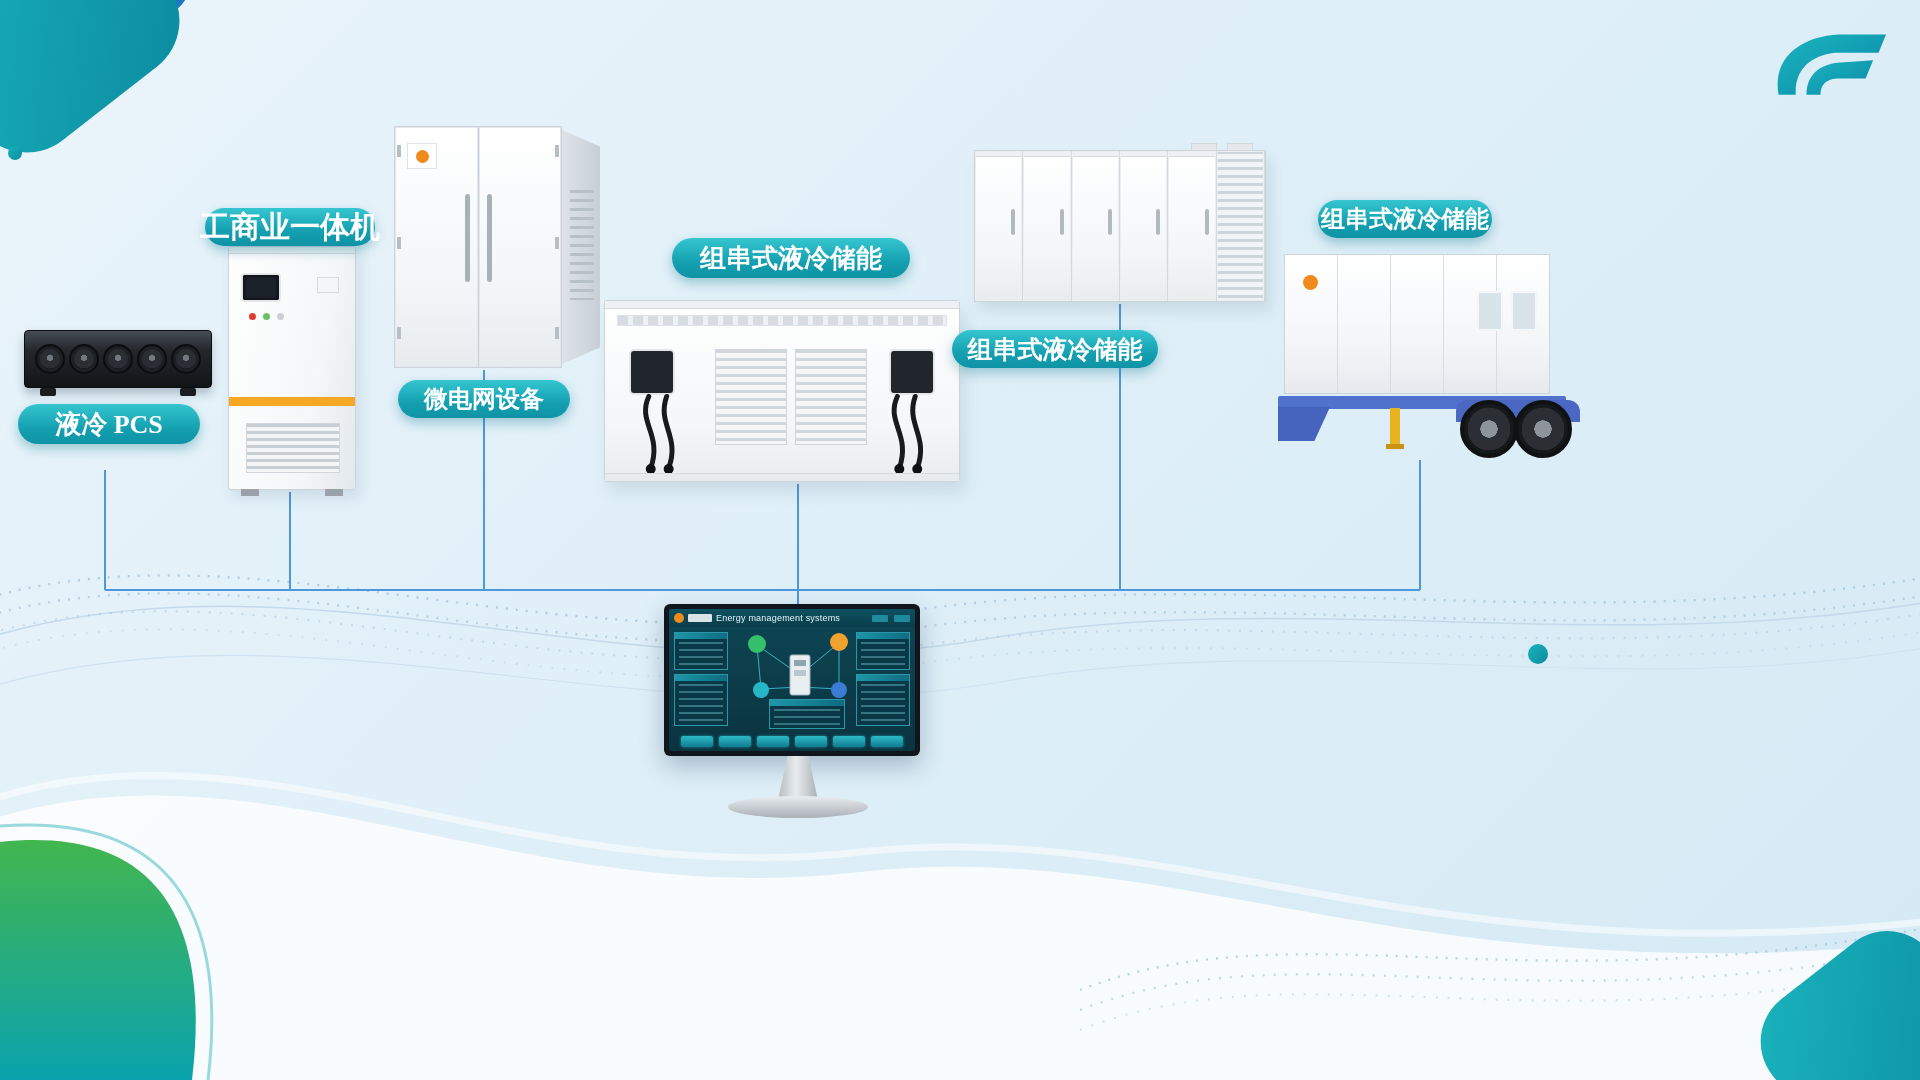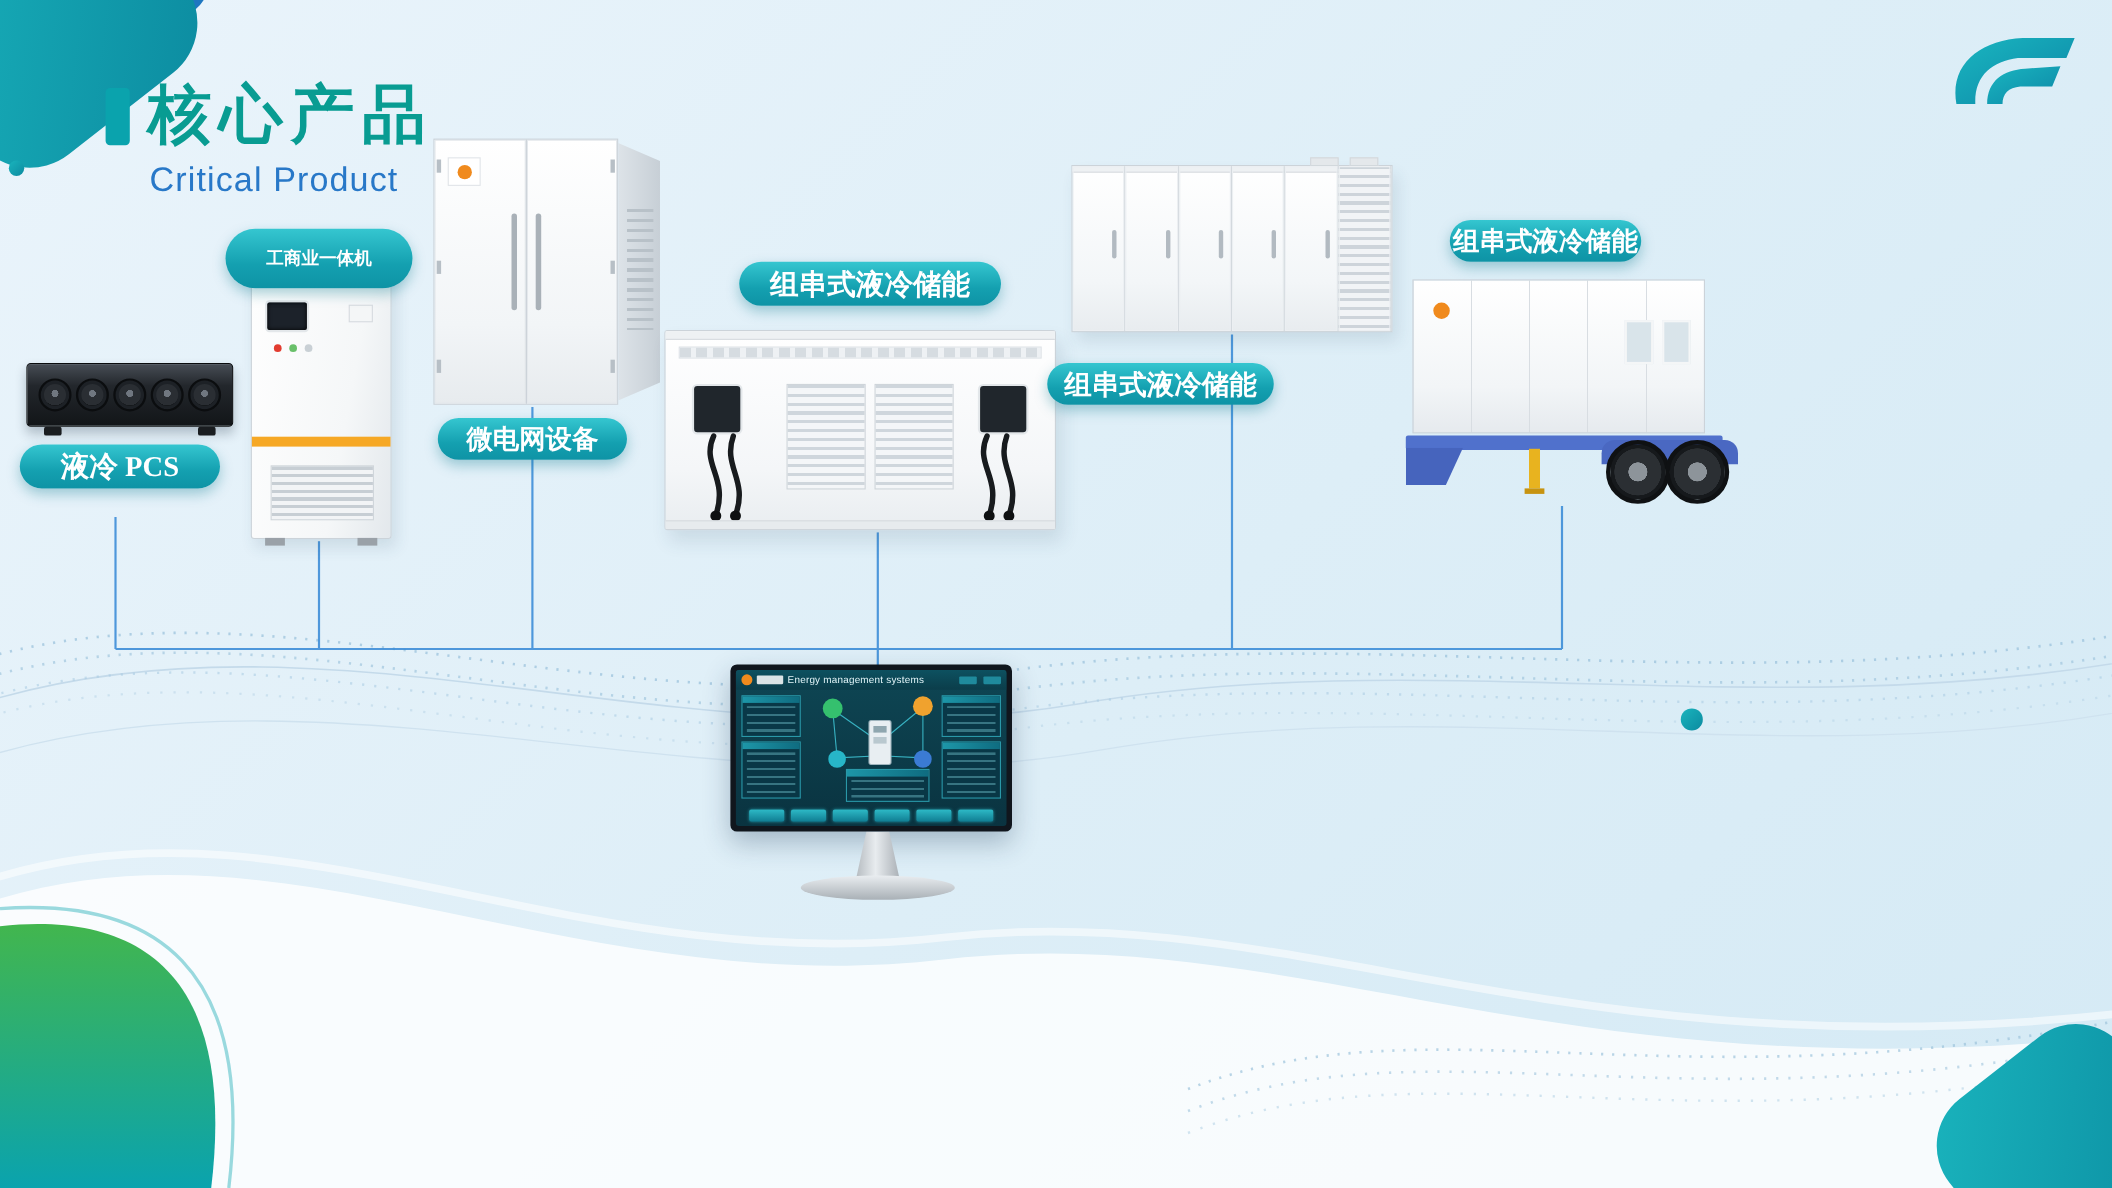--- a/index.html
+++ b/index.html
@@ -32,21 +32,21 @@
   .logo { position:absolute; left:1762px; top:28px; width:132px; height:86px; z-index:6; }
 
   
   svg.links { position:absolute; inset:0; z-index:3; }
 
   
   .pill { position:absolute; z-index:6; display:flex; align-items:center; justify-content:center;
     color:#fff; font-family:"Liberation Serif","DejaVu Serif",serif; font-weight:bold;
     border-radius:999px; background:linear-gradient(180deg,#35c6d0 0%,#14a0b0 60%,#0e93a5 100%);
     box-shadow:0 5px 12px rgba(10,120,140,.35); white-space:nowrap; }
-  .pill-allinone  { left:205px;  top:208px; width:170px; height:54px; font-size:16px; }
+  .pill-allinone  { left:205px;  top:208px; width:170px; height:38px; font-size:30px; }
   .pill-pcs       { left:18px;   top:404px; width:182px; height:40px; font-size:26px; }
   .pill-microgrid { left:398px;  top:380px; width:172px; height:38px; font-size:24px; }
   .pill-charging  { left:672px;  top:238px; width:238px; height:40px; font-size:26px; }
   .pill-string    { left:952px; top:330px; width:206px; height:38px; font-size:25px; }
   .pill-mobile    { left:1318px; top:200px; width:174px; height:38px; font-size:24px; }
   .pill-ems       { left:678px;  top:818px; width:230px; height:42px; font-size:27px; }
 
   .device { position:absolute; z-index:4; }
 
   
@@ -221,25 +221,20 @@
       <path d="M290,492 V590"></path>
       <path d="M484,370 V590"></path>
       <path d="M798,484 V590"></path>
       <path d="M1120,304 V590"></path>
       <path d="M1420,460 V590"></path>
       <path d="M105,590 H1420"></path>
       <path d="M798,590 V608"></path>
     </g>
   </svg>
 
-  <div class="header">
-    <div class="title-accent"></div>
-    <div class="page-title">核心产品</div>
-    <div class="page-subtitle">Critical Product</div>
-  </div>
 
   <div class="logo">
     <svg viewBox="0 0 120 80" width="132" height="86">
       <defs>
         <linearGradient id="lg" x1="0" y1="0" x2="1" y2="1">
           <stop offset="0" stop-color="#1ab6c0"></stop>
             <stop offset="1" stop-color="#0c86a6"></stop>
         </linearGradient>
       </defs>
       <path d="M14,62 C8,28 34,8 70,6 L114,6 L107,23 L66,23 C44,26 29,38 30,62 Z" fill="url(#lg)"></path>

